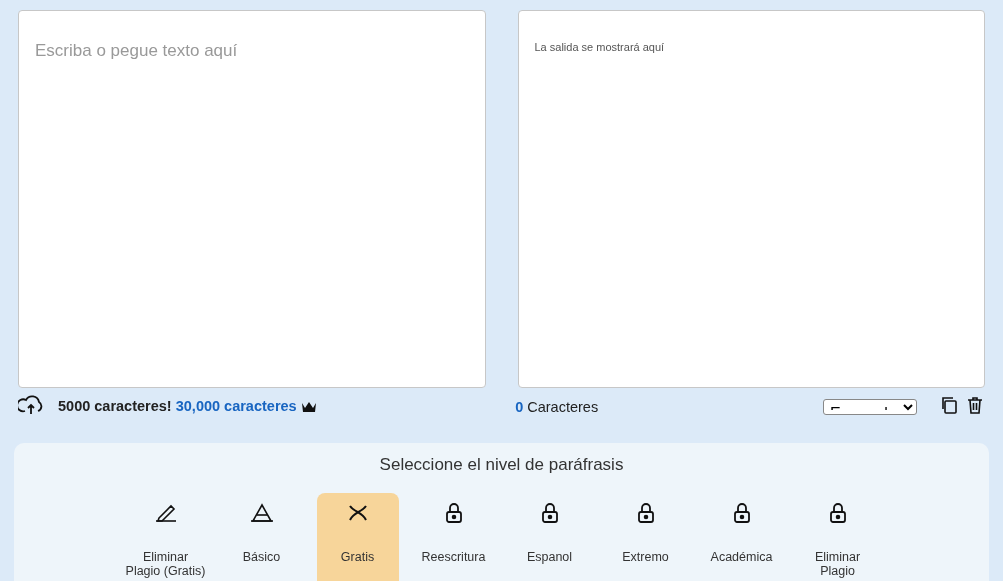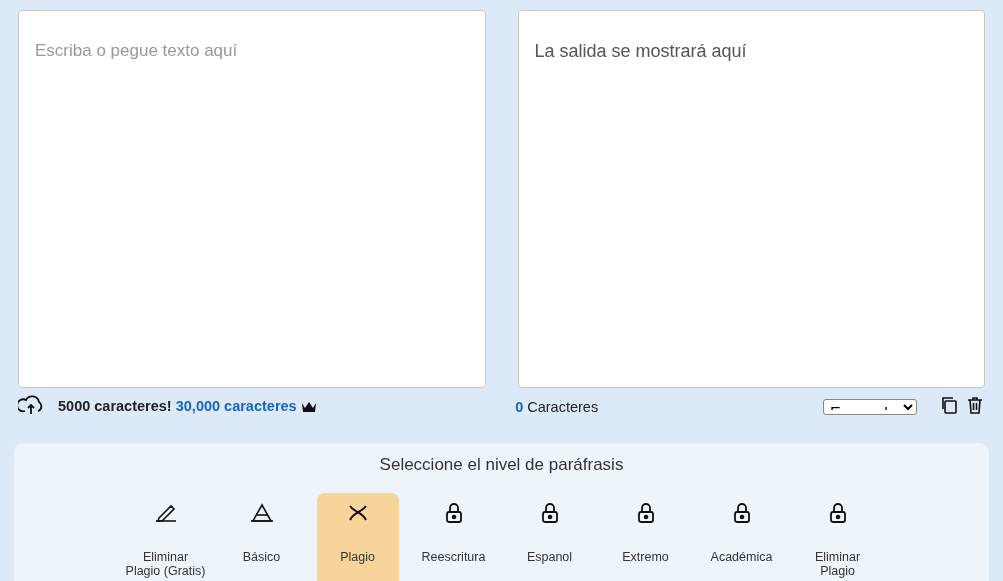--- a/index.html
+++ b/index.html
@@ -31,21 +31,21 @@
     border: none;
     resize: none;
     outline: none;
     font-family: inherit;
     font-size: 17px;
     color: #222;
   }
   .pane textarea::placeholder { color: #999; }
   .pane .output-placeholder {
     color: #555;
-    font-size: 18px;
+    font-size: 11px;
   }
   .statusbar {
     display: flex;
     align-items: center;
     padding: 6px 18px 10px 18px;
     gap: 10px;
   }
   .status-left {
     display: flex;
     align-items: center;
@@ -193,21 +193,21 @@
             <path d="M8 14 L18 14"></path>
             <path d="M2 20 L24 20"></path>
           </svg></span>
         <span class="lbl">Básico</span>
       </div>
       <div class="level sel">
         <span><svg viewBox="0 0 26 24" fill="none" stroke="#111" stroke-width="2">
             <path d="M5 19 C9 11 17 11 21 5"></path>
             <path d="M21 19 C17 11 9 11 5 5"></path>
           </svg></span>
-        <span class="lbl">Plagio</span>
+        <span class="lbl">Gratis</span>
       </div>
       <div class="level">
         <span><svg viewBox="0 0 26 24" fill="none" stroke="#111" stroke-width="1.8">
             <rect x="6" y="11" width="14" height="10" rx="2"></rect>
             <path d="M9 11 L9 7 A4 4 0 0 1 17 7 L17 11"></path>
             <circle cx="13" cy="16" r="1.4" fill="#111"></circle>
           </svg></span>
         <span class="lbl">Reescritura</span>
       </div>
       <div class="level">

